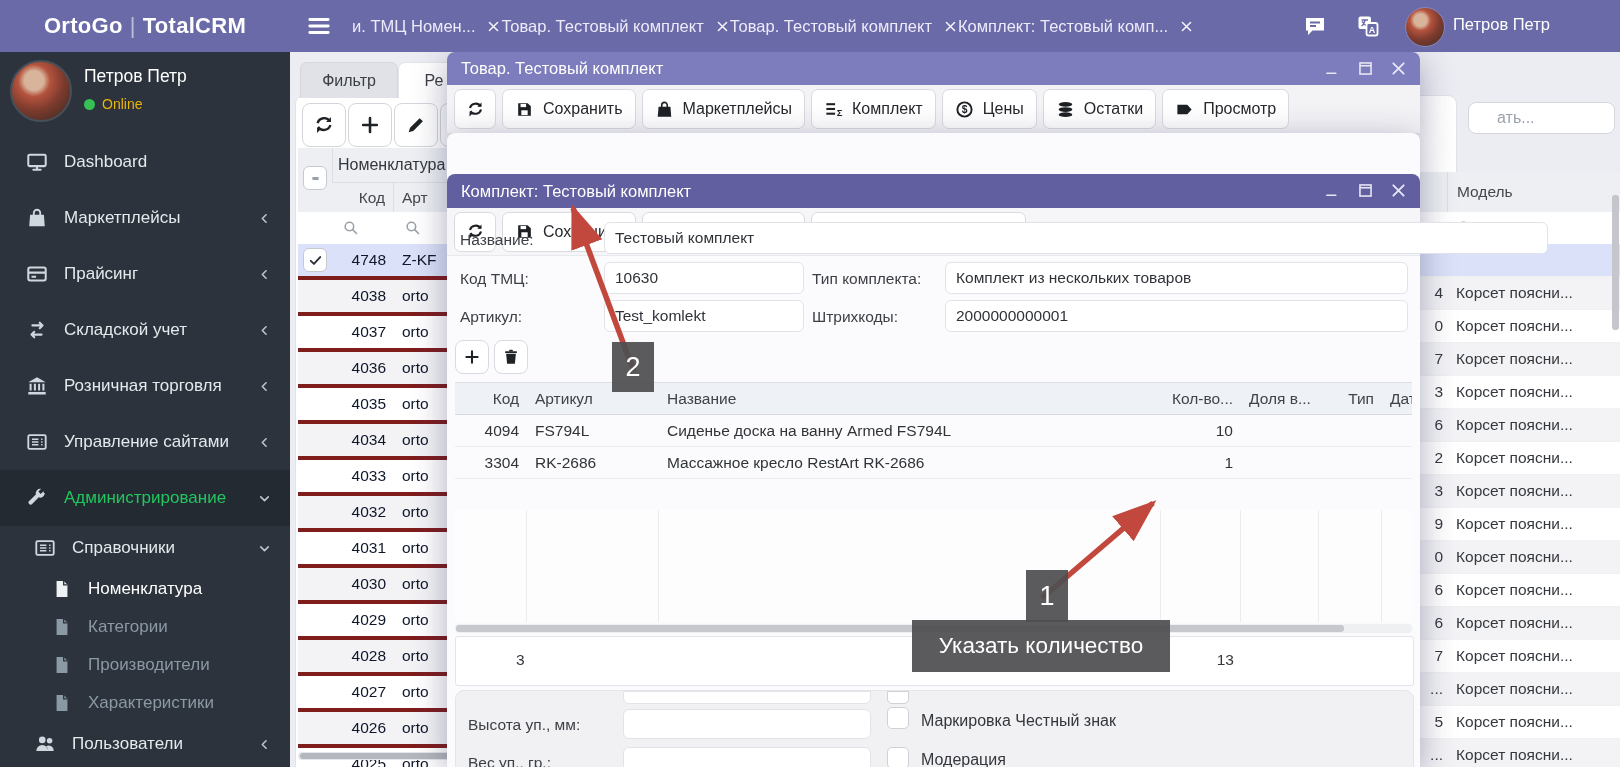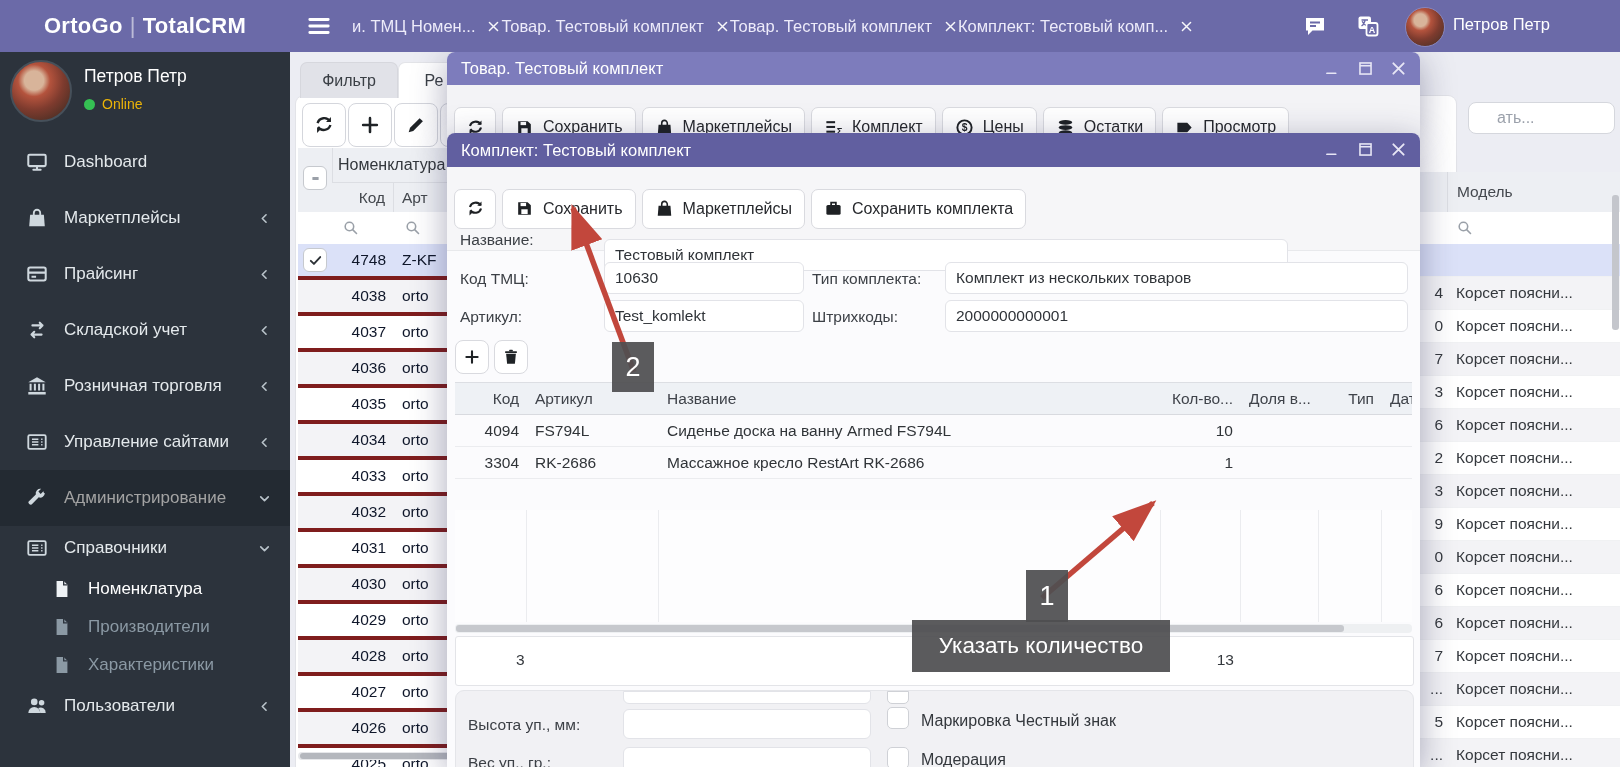--- a/index.html
+++ b/index.html
@@ -31,24 +31,24 @@
      background:radial-gradient(circle at 38% 32%,#d8b49a 0 18%,#b4533d 30%,#7e3b2e 55%,#32281f 100%);
      border:2px solid #46505a;}
   .sb-name{position:absolute;left:84px;top:14px;font-size:17.5px;color:#fff;}
   .sb-status{position:absolute;left:84px;top:44px;font-size:14px;color:#eab308;display:flex;align-items:center;gap:7px;}
   .sb-dot{width:11px;height:11px;border-radius:50%;background:#35c153;}
   #side-menu{position:absolute;left:0;top:82px;width:290px;display:flex;flex-direction:column;}
   .side-item{display:flex;align-items:center;gap:16px;padding:0 18px 0 26px;font-size:17px;cursor:pointer;color:#e4e9ec;}
   .side-item .mi{width:22px;height:22px;flex:0 0 auto;color:#cfd8de;}
   .side-item .chev{margin-left:auto;width:15px;height:15px;color:#b9c3ca;}
   .side-item.l0{height:56px;}
-  .side-item.l1{height:44px;}
+  .side-item.l1{height:44px;margin-left:8px;}
   .side-item.l2{height:38px;padding-left:52px;font-size:17px;color:#8b99a4;}
   .side-item.l2 .mi{color:#8b99a4;width:20px;height:20px;}
-  .side-item.active0{background:#232a32;color:#a3a3a3;}
+  .side-item.active0{background:#232a32;color:#22c55e;}
   .side-item.active2{color:#fff;}
   .side-item.active2 .mi{color:#eef2f5;}
 
   
   #main{position:absolute;left:290px;top:52px;width:1330px;height:715px;background:#ecedf3;z-index:1;overflow:hidden;}
   .mtab{position:absolute;height:35px;border-radius:7px 7px 0 0;display:flex;align-items:center;justify-content:center;
         font-size:16px;color:#3a3f45;cursor:pointer;}
   .mtab-filter{left:10px;top:10px;width:96px;background:#e1e2e8;border:1px solid #d6d7dd;border-bottom:none;}
   .mtab-reg{left:108px;top:10px;width:70px;background:#fff;border:1px solid #e3e4e8;border-bottom:none;}
   .mcard{position:absolute;left:6px;top:44px;width:1160px;height:671px;background:#fff;border-radius:8px 8px 0 0;
@@ -97,24 +97,24 @@
   .vscroll .thumb{position:absolute;left:0;top:13px;width:7px;height:135px;background:#c4c6cc;border-radius:3px;}
 
   
   .modal{position:absolute;left:447px;width:973px;border-radius:8px 8px 0 0;
          box-shadow:0 8px 34px rgba(35,35,80,.38);}
   #modal1{top:52px;height:81px;z-index:20;background:#f3f3f6;}
   #modal2{top:133px;height:634px;z-index:25;background:#fbfbfd;}
   .mtitle{height:33px;border-radius:8px 8px 0 0;display:flex;align-items:center;color:#fff;font-size:16.5px;
           padding-left:14px;position:relative;}
   #modal1 .mtitle{background:#7d7cbc;}
-  #modal2 .mtitle{background:#615fa0;height:34px;}
+  #modal2 .mtitle{background:#615fa0;height:34px;margin-top:41px;}
   .wctl{position:absolute;top:7px;display:flex;gap:14px;right:12px;}
   .wctl .ico{width:19px;height:19px;color:#e7e6f5;cursor:pointer;}
-  .mtoolbar{display:flex;align-items:center;gap:6px;padding:23px 7px;}
+  .mtoolbar{display:flex;align-items:center;gap:6px;padding:5px 7px;}
   #modal1 .mtoolbar{background:#f3f3f6;height:38px;}
   #modal2 .mtoolbar{background:#f6f6f8;height:37px;border-bottom:1px solid #e8e9ec;}
   .mbtn{display:inline-flex;align-items:center;gap:9px;height:38px;padding:0 12px;background:#fff;
         border:1px solid #d9dadf;border-radius:7px;font-size:16px;color:#26282c;cursor:pointer;white-space:nowrap;}
   .mbtn .ico{width:19px;height:19px;color:#1e2124;}
   .mbtn.icon-only{width:40px;padding:0;justify-content:center;}
 
   
   .m2abs{position:absolute;box-sizing:border-box;}
   .flabel{font-size:15.5px;color:#3c4046;}
@@ -343,20 +343,29 @@
         </span>
         <span>Номенклатура</span>
       </div>
       <div class="side-item l2">
         <span class="mi ico">
           <svg viewBox="0 0 24 24">
             <path d="M5.5 2.5h8.5l4.5 4.5v14.5H5.5z" fill="currentColor"></path>
             <path d="M14 2.5V7h4.5" fill="none" stroke="#2c333c" stroke-width="1.6"></path>
           </svg>
         </span>
+        <span>Категории</span>
+      </div>
+      <div class="side-item l2">
+        <span class="mi ico">
+          <svg viewBox="0 0 24 24">
+            <path d="M5.5 2.5h8.5l4.5 4.5v14.5H5.5z" fill="currentColor"></path>
+            <path d="M14 2.5V7h4.5" fill="none" stroke="#2c333c" stroke-width="1.6"></path>
+          </svg>
+        </span>
         <span>Производители</span>
       </div>
       <div class="side-item l2">
         <span class="mi ico">
           <svg viewBox="0 0 24 24">
             <path d="M5.5 2.5h8.5l4.5 4.5v14.5H5.5z" fill="currentColor"></path>
             <path d="M14 2.5V7h4.5" fill="none" stroke="#2c333c" stroke-width="1.6"></path>
           </svg>
         </span>
         <span>Характеристики</span>
@@ -773,21 +782,21 @@
           <svg viewBox="0 0 24 24">
             <path d="M9 7.5V4.5h6v3" fill="none" stroke="currentColor" stroke-width="2.2"></path>
             <rect x="3" y="7.5" width="18" height="12.5" rx="2" fill="currentColor"></rect>
           </svg>
         </span>
         <span>Сохранить комплекта</span>
       </div>
     </div>
 
   <div class="m2abs flabel" style="left:13px;top:98px">Название:</div>
-  <div class="m2abs" style="left:157px;top:106px;width:684px"><input class="finput" value="Тестовый комплект" style=""></div>
+  <div class="m2abs" style="left:157px;top:89px;width:944px"><input class="finput" value="Тестовый комплект" style=""></div>
   <div class="m2abs flabel" style="left:13px;top:137px">Код ТМЦ:</div>
   <div class="m2abs" style="left:157px;top:129px;width:200px"><input class="finput" value="10630" style=""></div>
   <div class="m2abs flabel" style="left:365px;top:137px">Тип комплекта:</div>
   <div class="m2abs" style="left:498px;top:129px;width:463px"><input class="finput" value="Комплект из нескольких товаров" style=""></div>
   <div class="m2abs flabel" style="left:13px;top:175px">Артикул:</div>
   <div class="m2abs" style="left:157px;top:167px;width:200px"><input class="finput" value="Test_komlekt" style=""></div>
   <div class="m2abs flabel" style="left:365px;top:175px">Штрихкоды:</div>
   <div class="m2abs" style="left:498px;top:167px;width:463px"><input class="finput" value="2000000000001" style=""></div>
 
   <div class="sqbtn m2abs" style="left:8px;top:207px">

